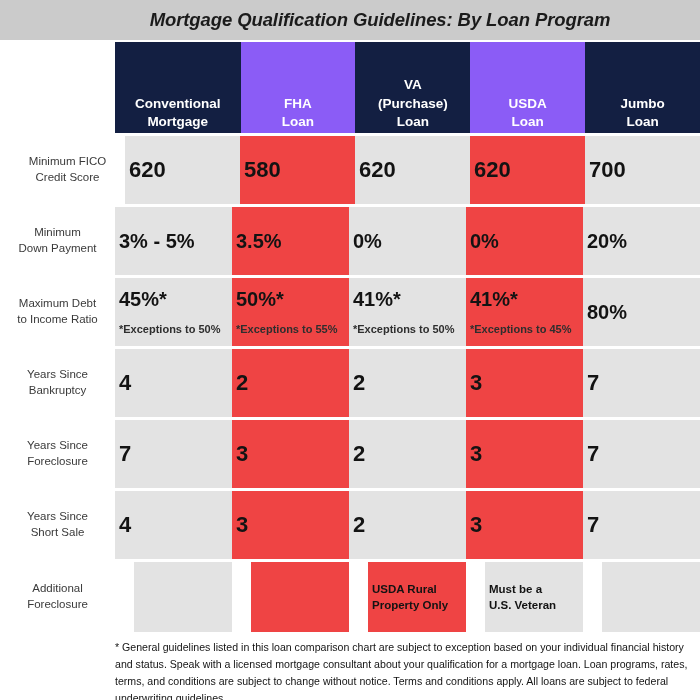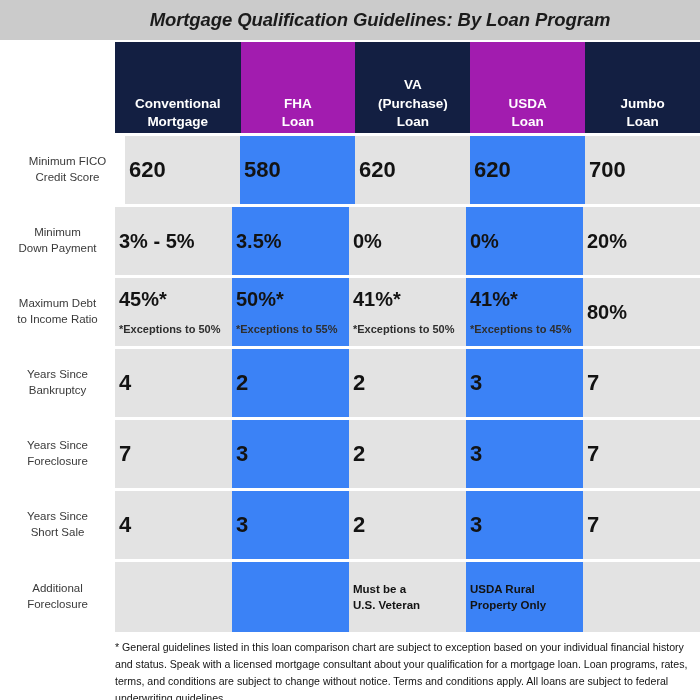--- a/index.html
+++ b/index.html
@@ -67,38 +67,38 @@
   .cell {
     flex: 1 1 0;
     display: flex;
     flex-direction: column;
     align-items: flex-start;
     justify-content: center;
     text-align: center;
     padding: 2px 4px;
   }
   .shade-a { background: #e3e3e3; }
-  .shade-b { background: #3b82f6; }
+  .shade-b { background: #ef4444; }
 
   
   .hrow { height: 91px; }
   .hcell {
     flex: 1 1 0;
     display: flex;
     align-items: flex-end;
     justify-content: center;
     text-align: center;
     color: #ffffff;
     font-weight: bold;
     font-size: 13.5px;
     line-height: 1.35;
     padding: 2px 20px;
   }
   .nav-a { background: #131f42; }
-  .nav-b { background: #a21caf; }
+  .nav-b { background: #8b5cf6; }
   .hlabel { width:115px; flex:0 0 115px; background:#ffffff; }
 
   
   .val {
     font-weight: bold;
     font-size: 22px;
     color: #131313;
     line-height: 1.1;
   }
   .val-sm { font-size: 20px; }
@@ -116,21 +116,21 @@
     line-height: 1.4;
   }
 
   
   .r-fico  { height: 68px; padding-left: 10px; }
   .r-down  { height: 68px; }
   .r-dti   { height: 68px; }
   .r-bk    { height: 68px; }
   .r-fc    { height: 68px; }
   .r-ss    { height: 68px; }
-  .r-add   { height: 70px; }
+  .r-add   { height: 70px; gap: 19px; }
 
   
   .footnote {
     position: absolute;
     left: 115px;
     top: 639px;
     width: 578px;
     font-size: 10.6px;
     line-height: 1.62;
     color: #141414;
@@ -309,28 +309,28 @@
         <span><span>Additional</span><br><span>Foreclosure</span></span>
       </div>
       <div class="cell shade-a">
         <div class="req"></div>
         <div class="req"></div>
       </div>
       <div class="cell shade-b">
         <div class="req"></div>
         <div class="req"></div>
       </div>
+      <div class="cell shade-b">
+        <div class="req">USDA Rural</div>
+        <div class="req">Property Only</div>
+      </div>
       <div class="cell shade-a">
         <div class="req">Must be a</div>
         <div class="req">U.S. Veteran</div>
       </div>
-      <div class="cell shade-b">
-        <div class="req">USDA Rural</div>
-        <div class="req">Property Only</div>
-      </div>
       <div class="cell shade-a">
         <div class="req"></div>
         <div class="req"></div>
       </div>
     </div>
 
   </div>
 
   <div class="footnote">* General guidelines listed in this loan comparison chart are subject to exception based on your individual financial history and status. Speak with a licensed mortgage consultant about your qualification for a mortgage loan. Loan programs, rates, terms, and conditions are subject to change without notice. Terms and conditions apply. All loans are subject to federal underwriting guidelines.</div>
 

